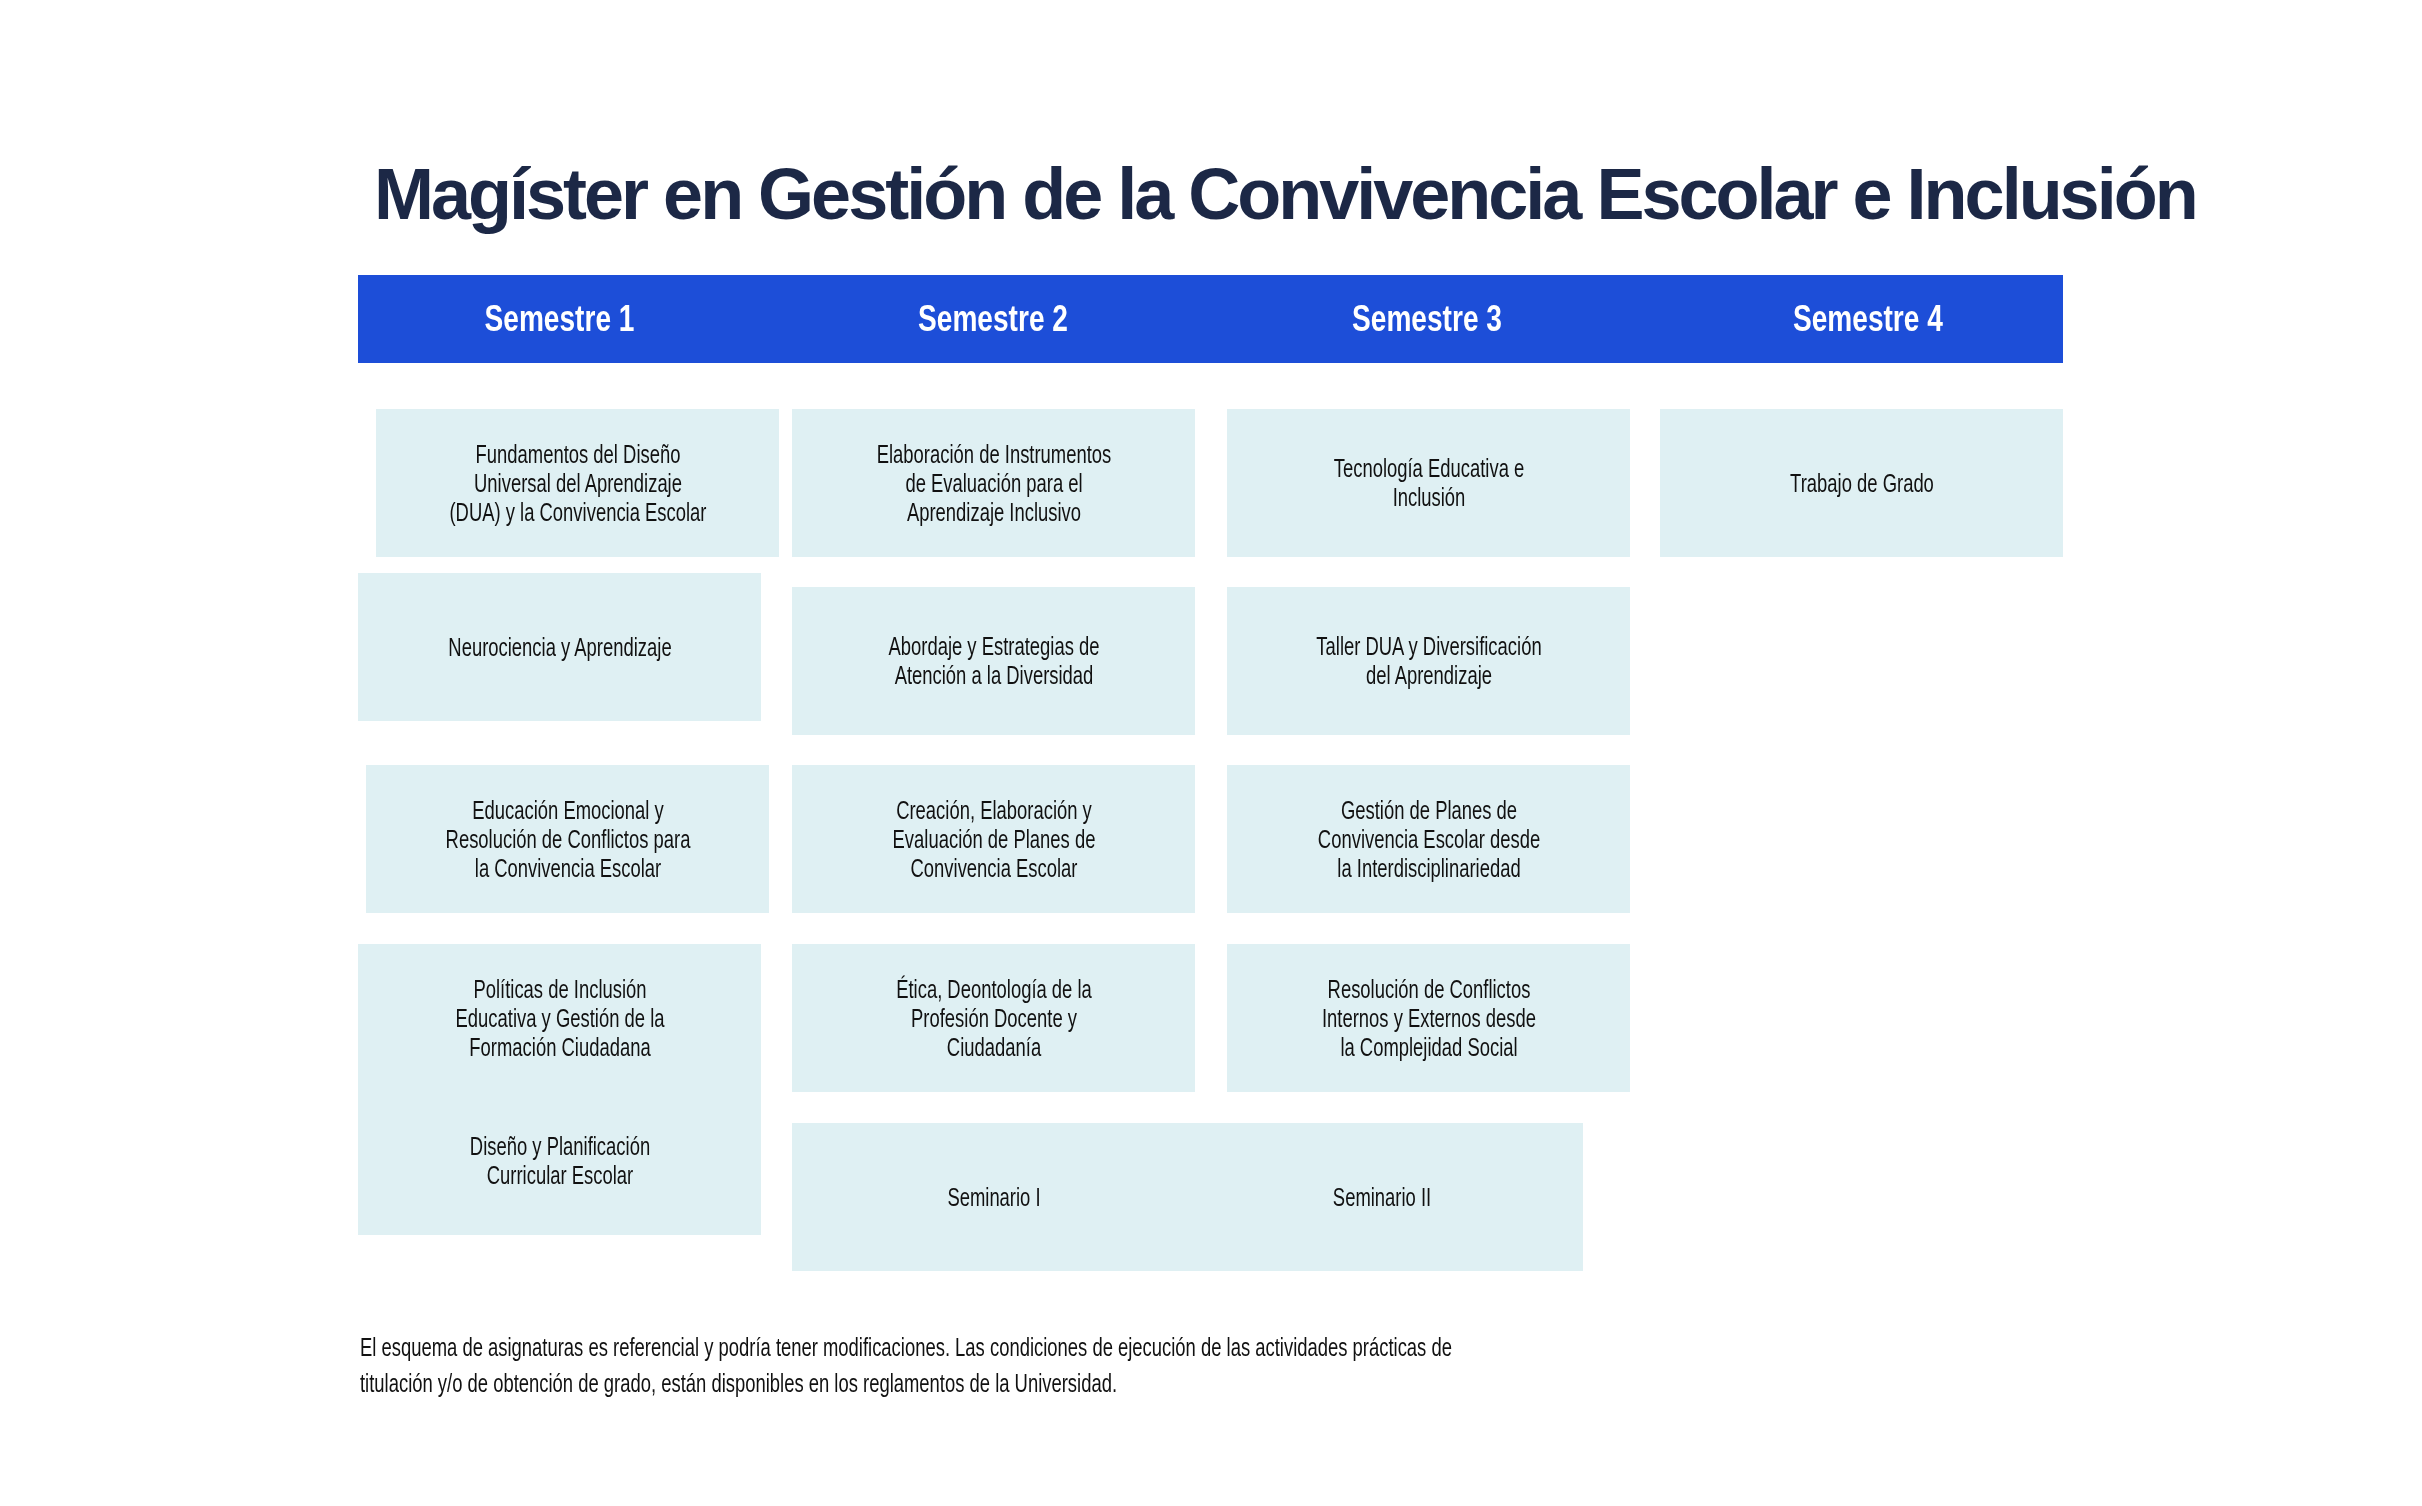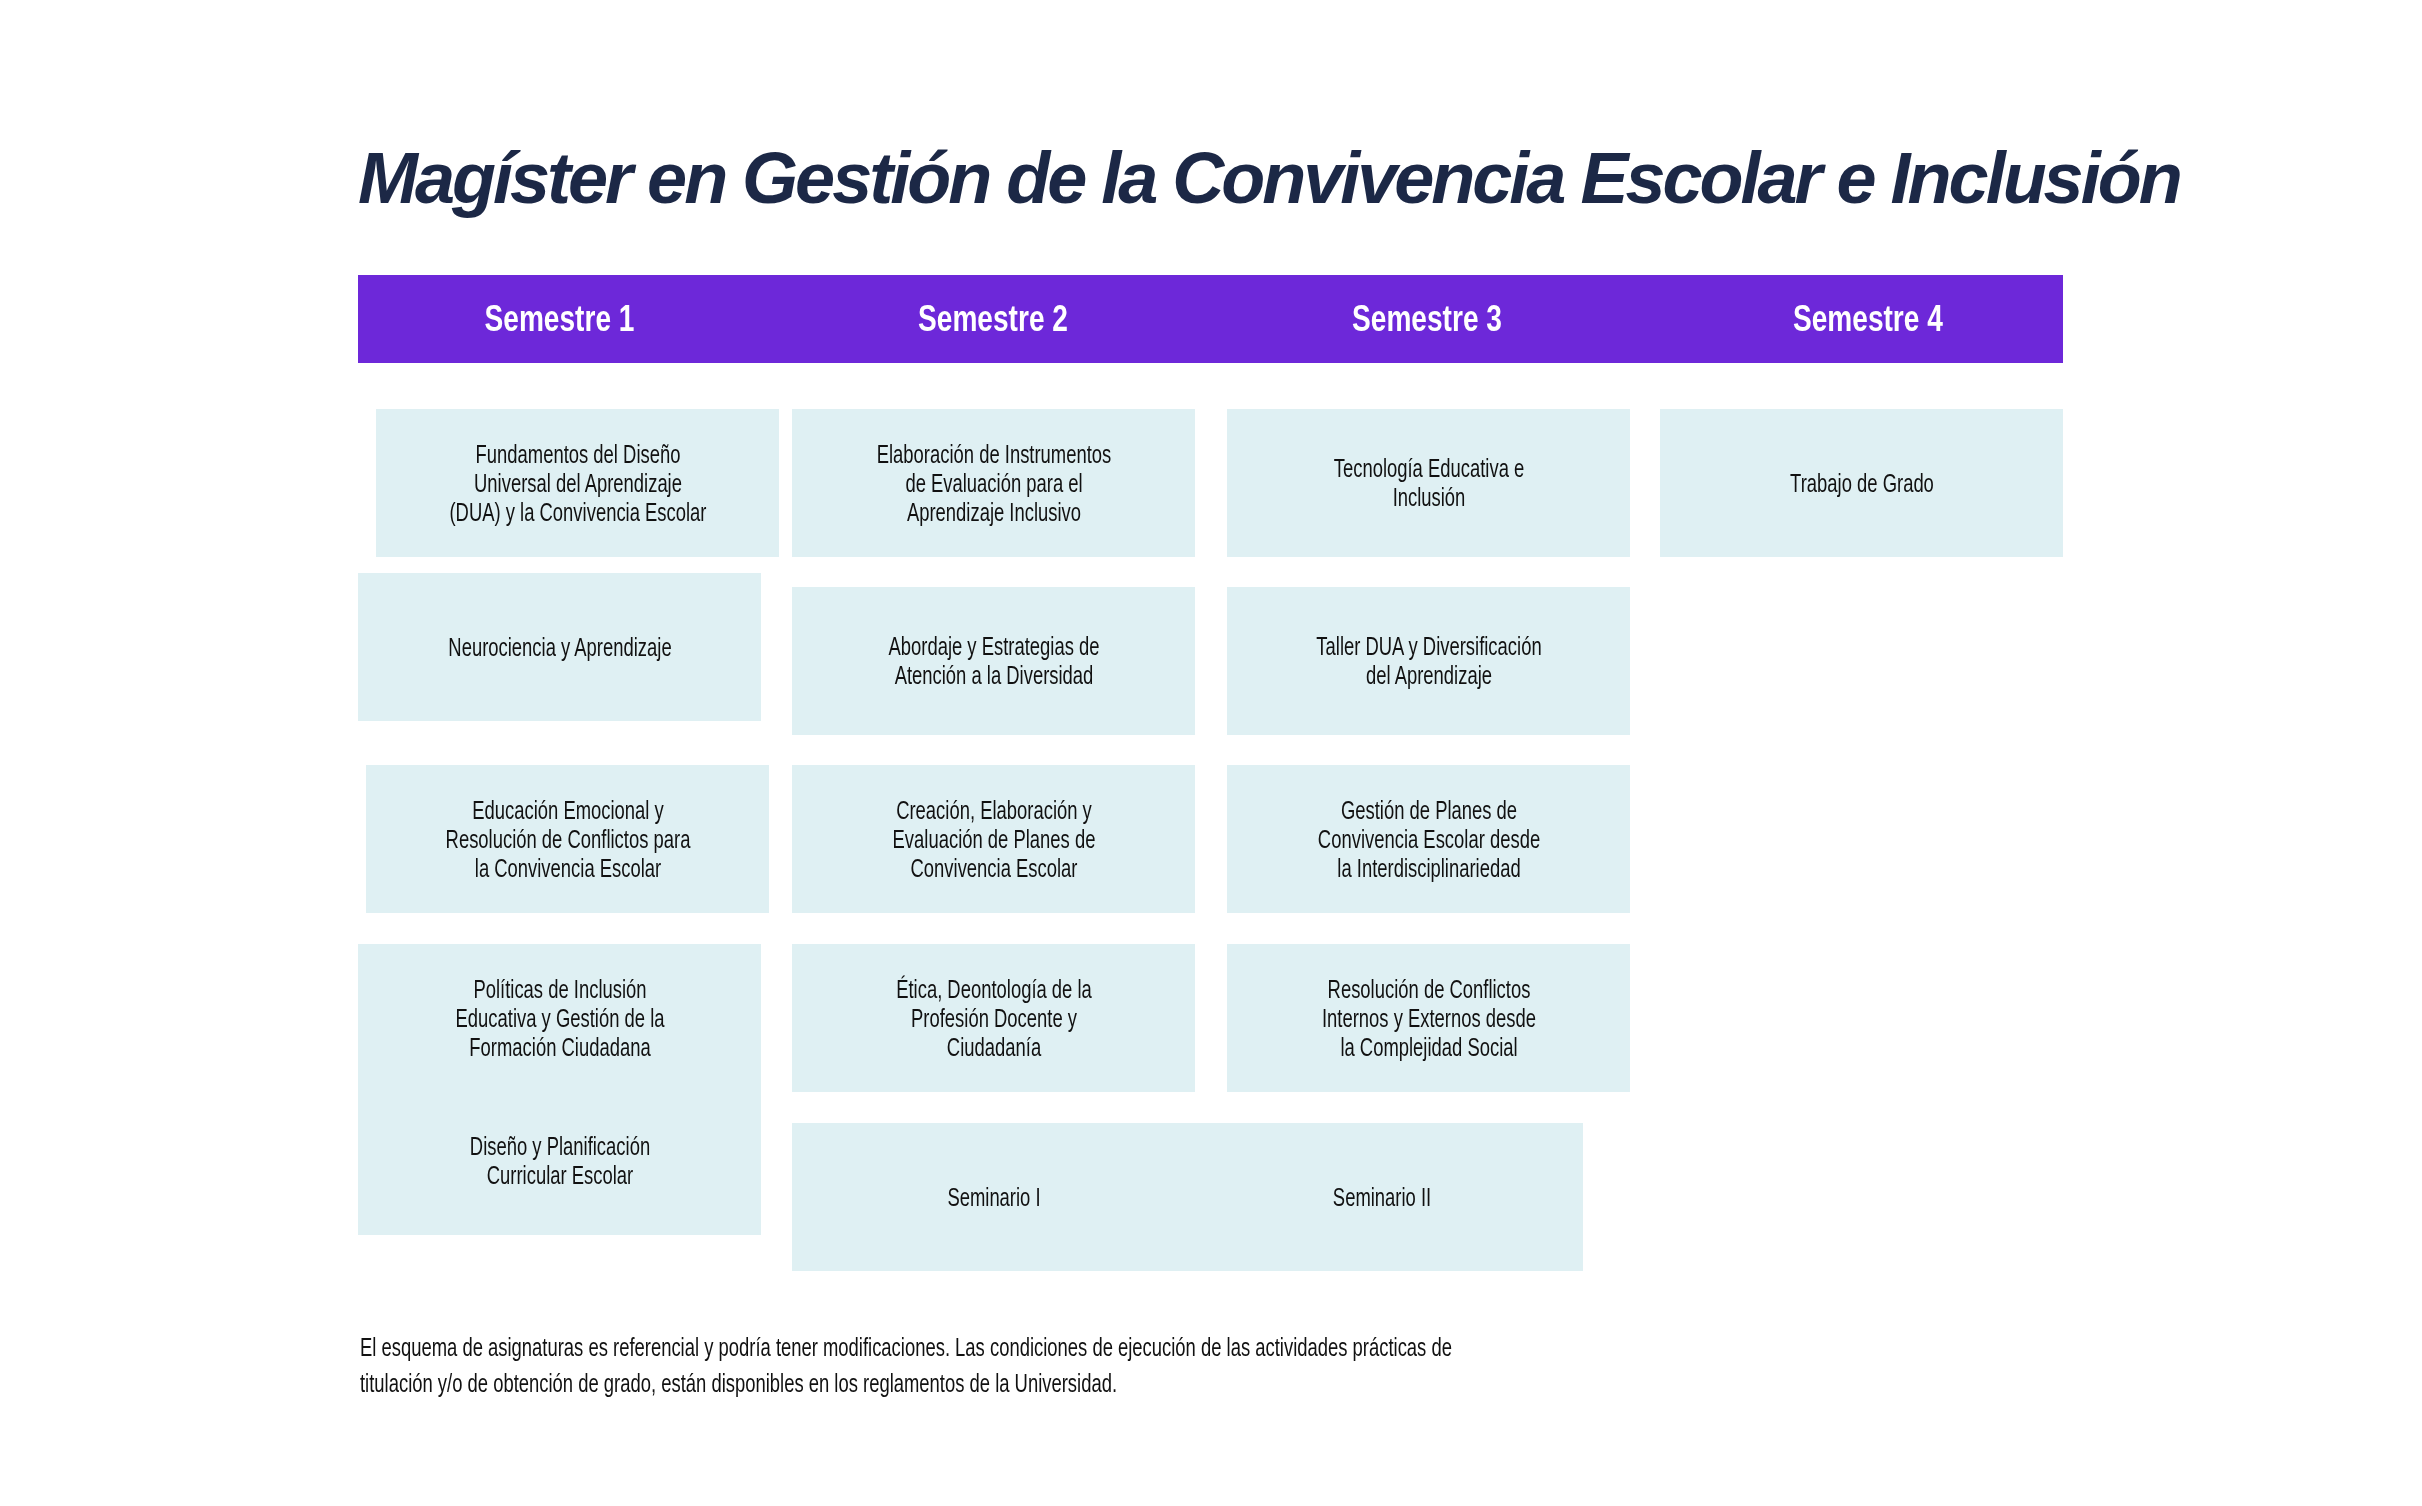--- a/index.html
+++ b/index.html
@@ -6,35 +6,34 @@
     body {
       width: 2423px; height: 1507px;
       background: #ffffff;
       position: relative;
       overflow: hidden;
       font-family: "Liberation Sans", sans-serif;
     }
     .title {
       position: absolute;
       left: 358px; top: 142px;
-      margin: 0;
+      margin: 16px;
       font-family: "Liberation Sans", sans-serif;
       font-weight: 700;
       font-size: 72px;
       letter-spacing: -3px;
       color: #1c2846;
       white-space: nowrap;
       line-height: 1;
-      font-style: italic;
     }
     .header-bar {
       position: absolute;
       left: 358px; top: 275px;
       width: 1705px; height: 88px;
-      background: #6d28d9;
+      background: #1d4ed8;
       display: grid;
       grid-template-columns: 403px 31px 402px 32px 402px 31px 403px;
     }
     .sem-label {
       display: flex; align-items: center; justify-content: center;
       color: #ffffff;
       font-family: "Liberation Sans", sans-serif;
       font-weight: 700;
       font-size: 36px;
       transform: scaleX(0.78);

